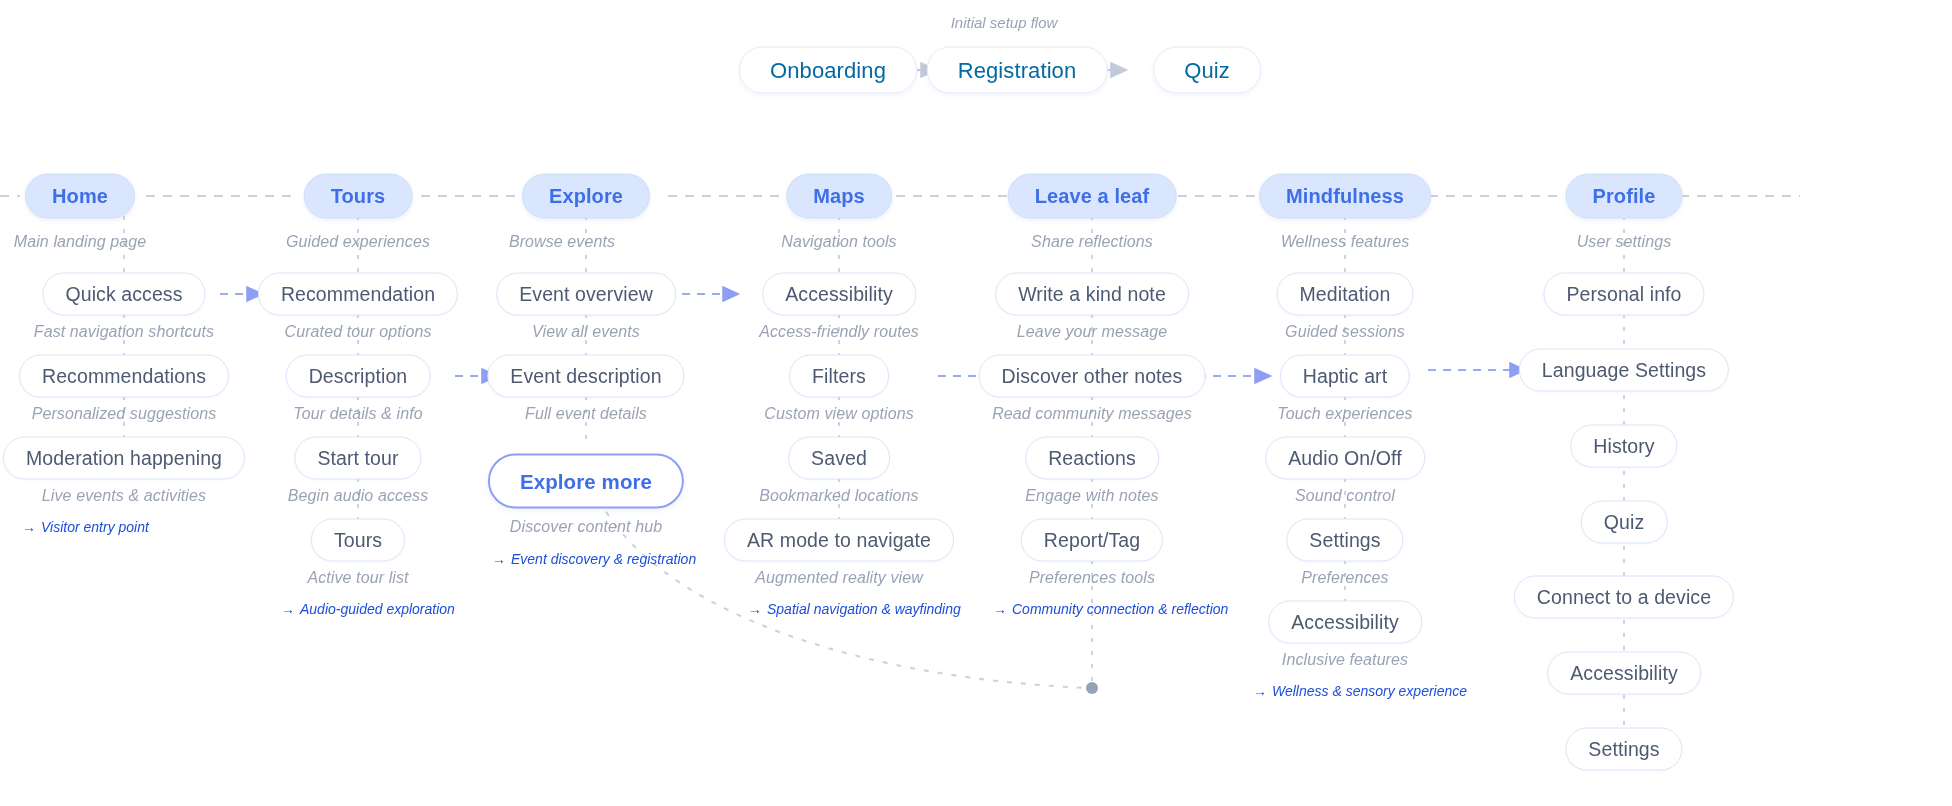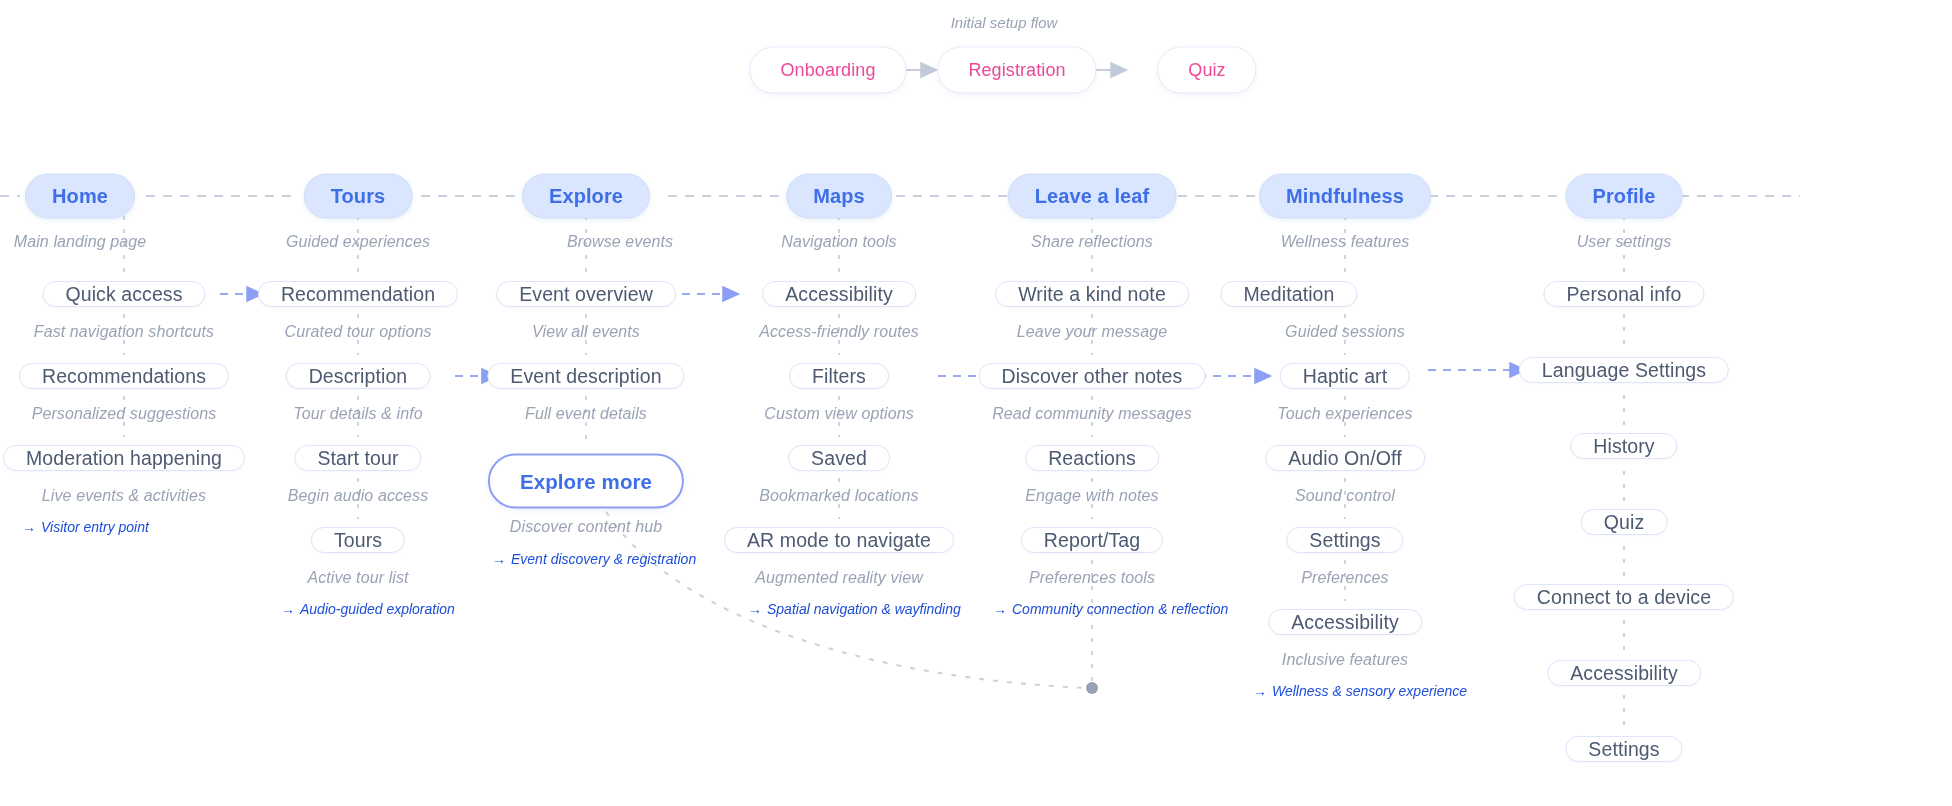--- a/index.html
+++ b/index.html
@@ -14,33 +14,33 @@
   
   .node{
     position:absolute;transform:translate(-50%,-50%);
     display:flex;align-items:center;justify-content:center;
     box-sizing:border-box;white-space:nowrap;
     border-radius:999px;
     background:#ffffff;
     border:1.4px solid #dde4fb;
     color:#4d5a72;
     font-size:19.5px;font-weight:400;letter-spacing:.1px;
-    height:26px;padding:0 22px;
+    height:43px;padding:0 22px;
     box-shadow:0 1px 2px rgba(90,110,180,.05);
   }
   .node.header{
     background:#d9e6fd;
     border:1.4px solid #cfe0fb;
     color:#3f6fe8;
     font-weight:700;font-size:20px;
     height:45px;padding:0 26px;
     box-shadow:0 2px 4px rgba(90,120,200,.10);
   }
   .node.flow{
-    height:47px;padding:0 30px;font-size:18px;color:#ec4899;
+    height:47px;padding:0 30px;font-size:22px;color:#0369a1;
     border:1.4px solid #e4ebfd;
     box-shadow:0 2px 5px rgba(100,120,190,.08);
   }
   .node.highlight{
     border:2.4px solid #8d9ff4;
     color:#3f6fe8;font-weight:700;font-size:20.5px;
     height:55px;padding:0 30px;
     box-shadow:0 2px 6px rgba(100,120,200,.10);
   }
 
@@ -180,21 +180,21 @@
   <div class="caption" style="left:358px;top:496px">Begin audio access</div>
 
   <div class="node" style="left:358px;top:540px">Tours</div>
   <div class="caption" style="left:358px;top:578px">Active tour list</div>
 
   <div class="footnote" style="left:281px;top:609px">
     <span class="arw">→</span><span>Audio-guided exploration</span>
   </div>
 
   <div class="node header" style="left:586px;top:196px">Explore</div>
-  <div class="caption" style="left:620px;top:242px">Browse events</div>
+  <div class="caption" style="left:562px;top:242px">Browse events</div>
 
   <div class="node" style="left:586px;top:294px">Event overview</div>
   <div class="caption" style="left:586px;top:332px">View all events</div>
 
   <div class="node" style="left:586px;top:376px">Event description</div>
   <div class="caption" style="left:586px;top:414px">Full event details</div>
 
   <div class="node highlight" style="left:586px;top:481px">Explore more</div>
   <div class="caption" style="left:586px;top:527px">Discover content hub</div>
 
@@ -236,21 +236,21 @@
   <div class="node" style="left:1092px;top:540px">Report/Tag</div>
   <div class="caption" style="left:1092px;top:578px">Preferences tools</div>
 
   <div class="footnote" style="left:993px;top:609px">
     <span class="arw">→</span><span>Community connection &amp; reflection</span>
   </div>
 
   <div class="node header" style="left:1345px;top:196px">Mindfulness</div>
   <div class="caption" style="left:1345px;top:242px">Wellness features</div>
 
-  <div class="node" style="left:1289px;top:294px">Meditation</div>
+  <div class="node" style="left:1345px;top:294px">Meditation</div>
   <div class="caption" style="left:1345px;top:332px">Guided sessions</div>
 
   <div class="node" style="left:1345px;top:376px">Haptic art</div>
   <div class="caption" style="left:1345px;top:414px">Touch experiences</div>
 
   <div class="node" style="left:1345px;top:458px">Audio On/Off</div>
   <div class="caption" style="left:1345px;top:496px">Sound control</div>
 
   <div class="node" style="left:1345px;top:540px">Settings</div>
   <div class="caption" style="left:1345px;top:578px">Preferences</div>

